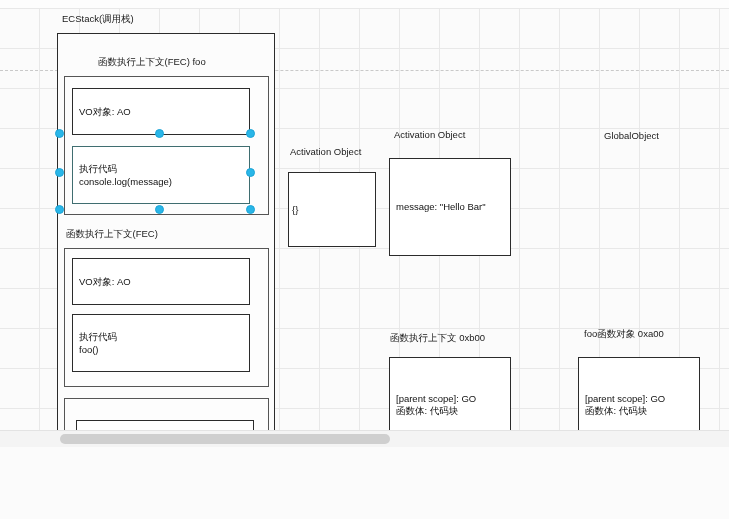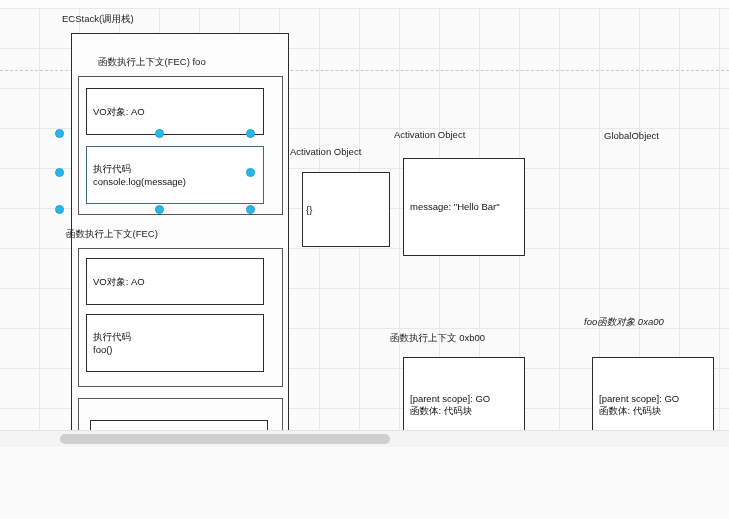--- a/index.html
+++ b/index.html
@@ -22,21 +22,20 @@
   .guide-h{
     position:absolute;left:0;width:729px;height:0;
     border-top:1px dashed #c9c9c9;
   }
   
   .shape{
     position:absolute;
     background:#ffffff;
     border:1px solid #2b2b2b;
     box-sizing:border-box;
-    margin-left:14px;
   }
   .shape.light{border:1px solid #555;}
   .shape-text{
     position:absolute;
     left:6px;right:4px;
     font-size:9.5px;
     line-height:12.5px;
     color:#111;
     white-space:pre-line;
   }
@@ -150,21 +149,21 @@
   <div class="caption" style="left:604px;top:130px;">GlobalObject</div>
 
 
   <div class="caption" style="left:390px;top:332px;">函数执行上下文 0xb00</div>
 
   <div class="shape" style="left:389px;top:357px;width:122px;height:95px;">
     <div class="shape-text vcenter">[parent scope]: GO
 函数体: 代码块</div>
   </div>
 
-  <div class="caption" style="left:584px;top:316px;font-style:italic;">foo函数对象 0xa00</div>
+  <div class="caption" style="left:584px;top:328px;">foo函数对象 0xa00</div>
 
   <div class="shape" style="left:578px;top:357px;width:122px;height:95px;">
     <div class="shape-text vcenter">[parent scope]: GO
 函数体: 代码块</div>
   </div>
 
   <div class="hscroll-track">
     <div class="hscroll-thumb" id="hthumb" style="left: 60px; width: 330px;"></div>
   </div>
 

